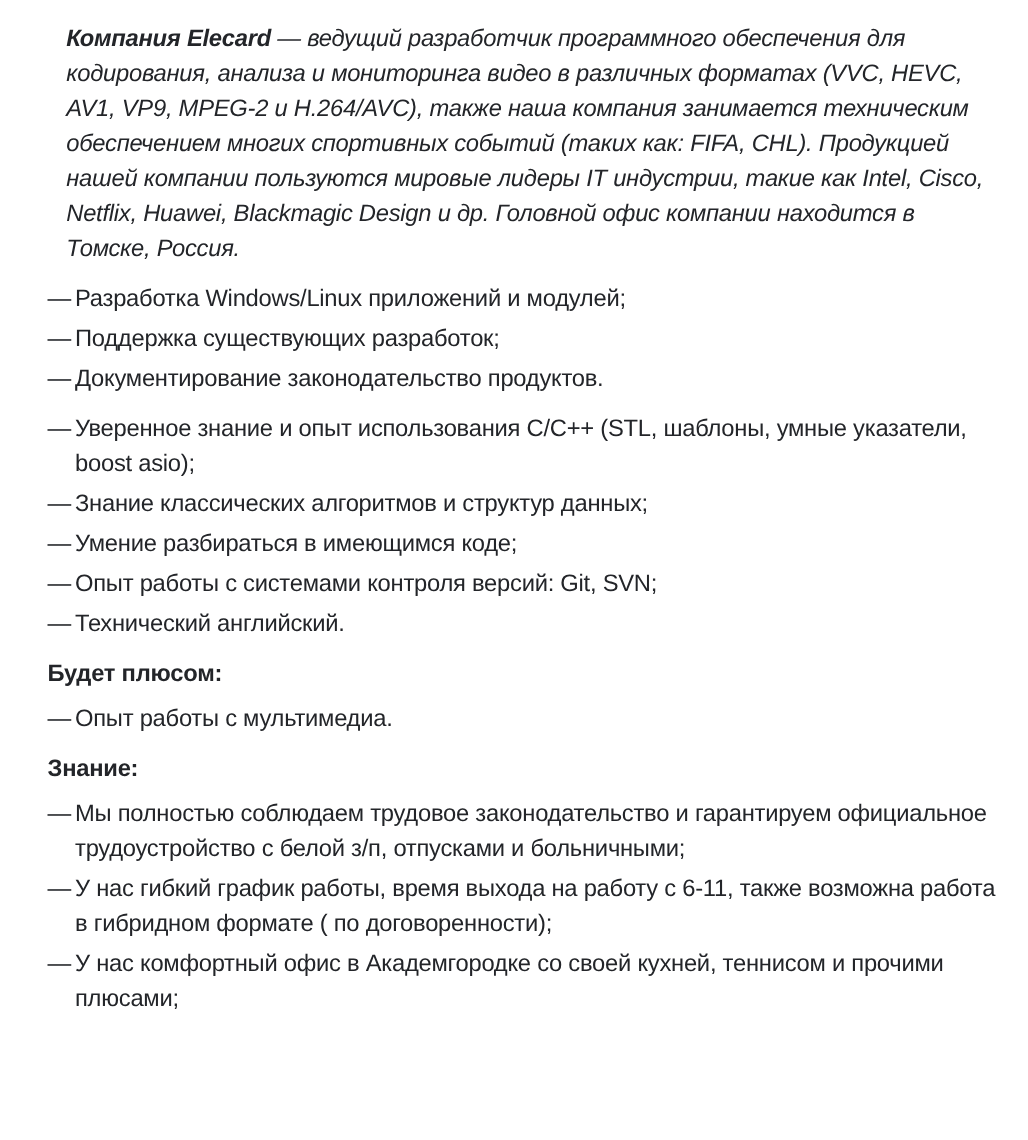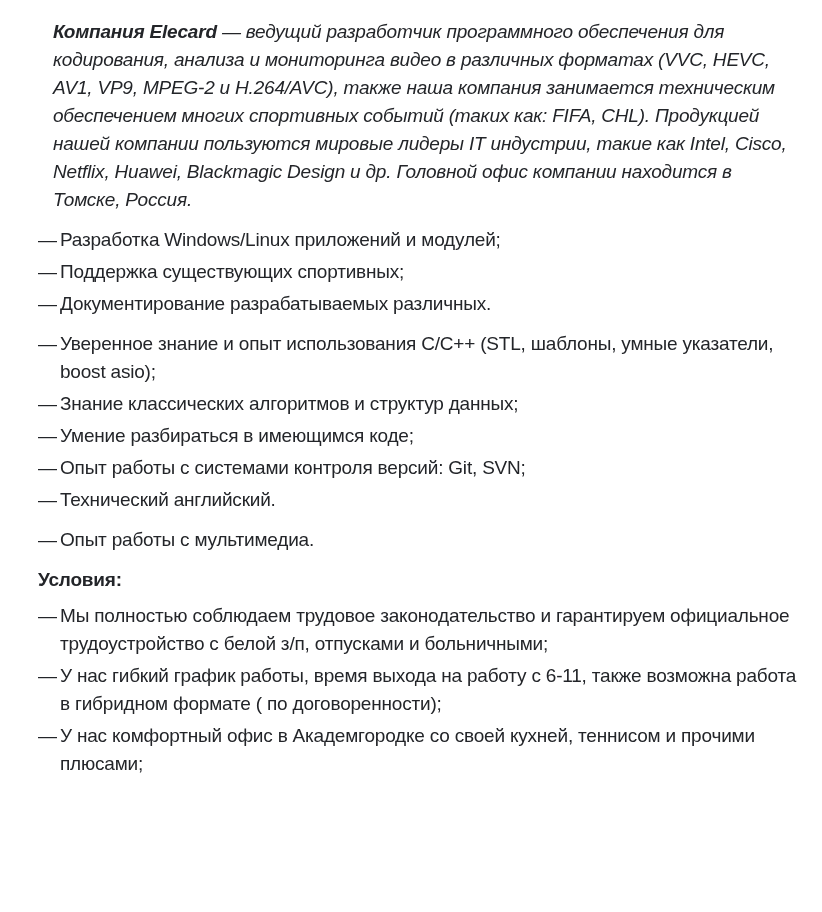--- a/index.html
+++ b/index.html
@@ -60,25 +60,25 @@
   <p class="para italic"><span class="seg-b">Компания Elecard</span><span> — ведущий разработчик программного обеспечения для кодирования, анализа и мониторинга видео в различных форматах (VVC, HEVC, AV1, VP9, MPEG-2 и H.264/AVC), также наша компания занимается техническим обеспечением многих спортивных событий (таких как: FIFA, CHL). Продукцией нашей компании пользуются мировые лидеры IT индустрии, такие как Intel, Cisco, Netflix, Huawei, Blackmagic Design и др. Головной офис компании находится в Томске, Россия.</span></p>
 
 
   <ul class="blist">
     <li>
       <span class="dash">—</span>
       <span class="li-text"><span>Разработка Windows/Linux приложений и модулей;</span></span>
     </li>
     <li>
       <span class="dash">—</span>
-      <span class="li-text"><span>Поддержка существующих спортивных;</span></span>
+      <span class="li-text"><span>Поддержка существующих разработок;</span></span>
     </li>
     <li>
       <span class="dash">—</span>
-      <span class="li-text"><span>Документирование разрабатываемых различных.</span></span>
+      <span class="li-text"><span>Документирование законодательство продуктов.</span></span>
     </li>
   </ul>
 
   <ul class="blist">
     <li>
       <span class="dash">—</span>
       <span class="li-text"><span>Уверенное знание и опыт использования C/C++ (STL, шаблоны, умные указатели, boost asio);</span></span>
     </li>
     <li>
       <span class="dash">—</span>
@@ -91,28 +91,29 @@
     <li>
       <span class="dash">—</span>
       <span class="li-text"><span>Опыт работы с системами контроля версий: Git, SVN;</span></span>
     </li>
     <li>
       <span class="dash">—</span>
       <span class="li-text"><span>Технический английский.</span></span>
     </li>
   </ul>
 
+  <h3 class="heading">Будет плюсом:</h3>
   <ul class="blist">
     <li>
       <span class="dash">—</span>
       <span class="li-text"><span>Опыт работы с мультимедиа.</span></span>
     </li>
   </ul>
 
-  <h3 class="heading">Условия:</h3>
+  <h3 class="heading">Знание:</h3>
   <ul class="blist">
     <li>
       <span class="dash">—</span>
       <span class="li-text"><span>Мы полностью соблюдаем трудовое законодательство и гарантируем официальное трудоустройство с белой з/п, отпусками и больничными;</span></span>
     </li>
     <li>
       <span class="dash">—</span>
       <span class="li-text"><span>У нас гибкий график работы, время выхода на работу с 6-11, также возможна работа в гибридном формате ( по договоренности);</span></span>
     </li>
     <li>

